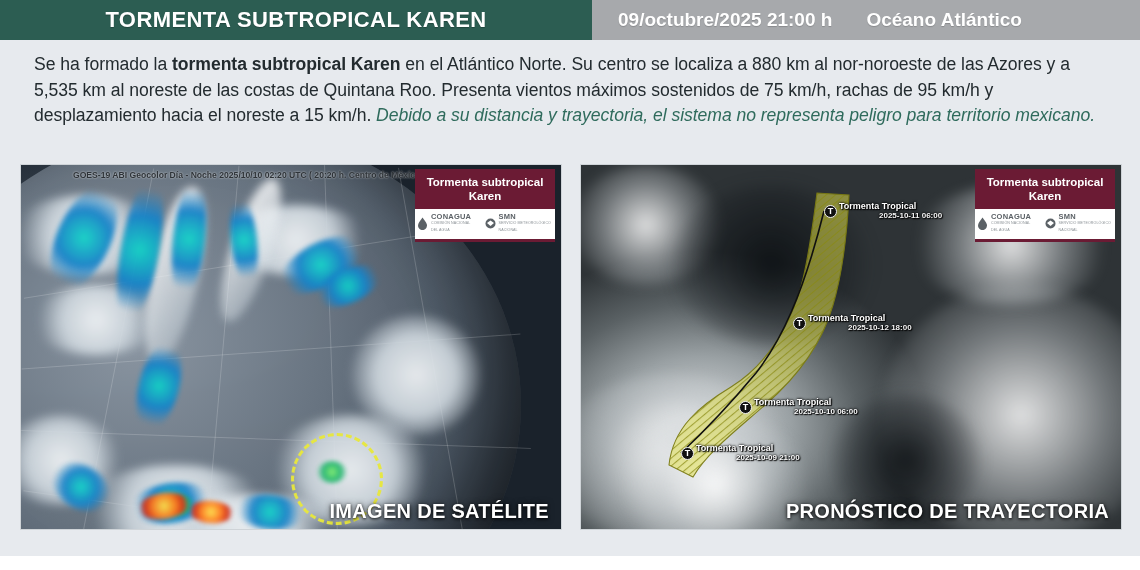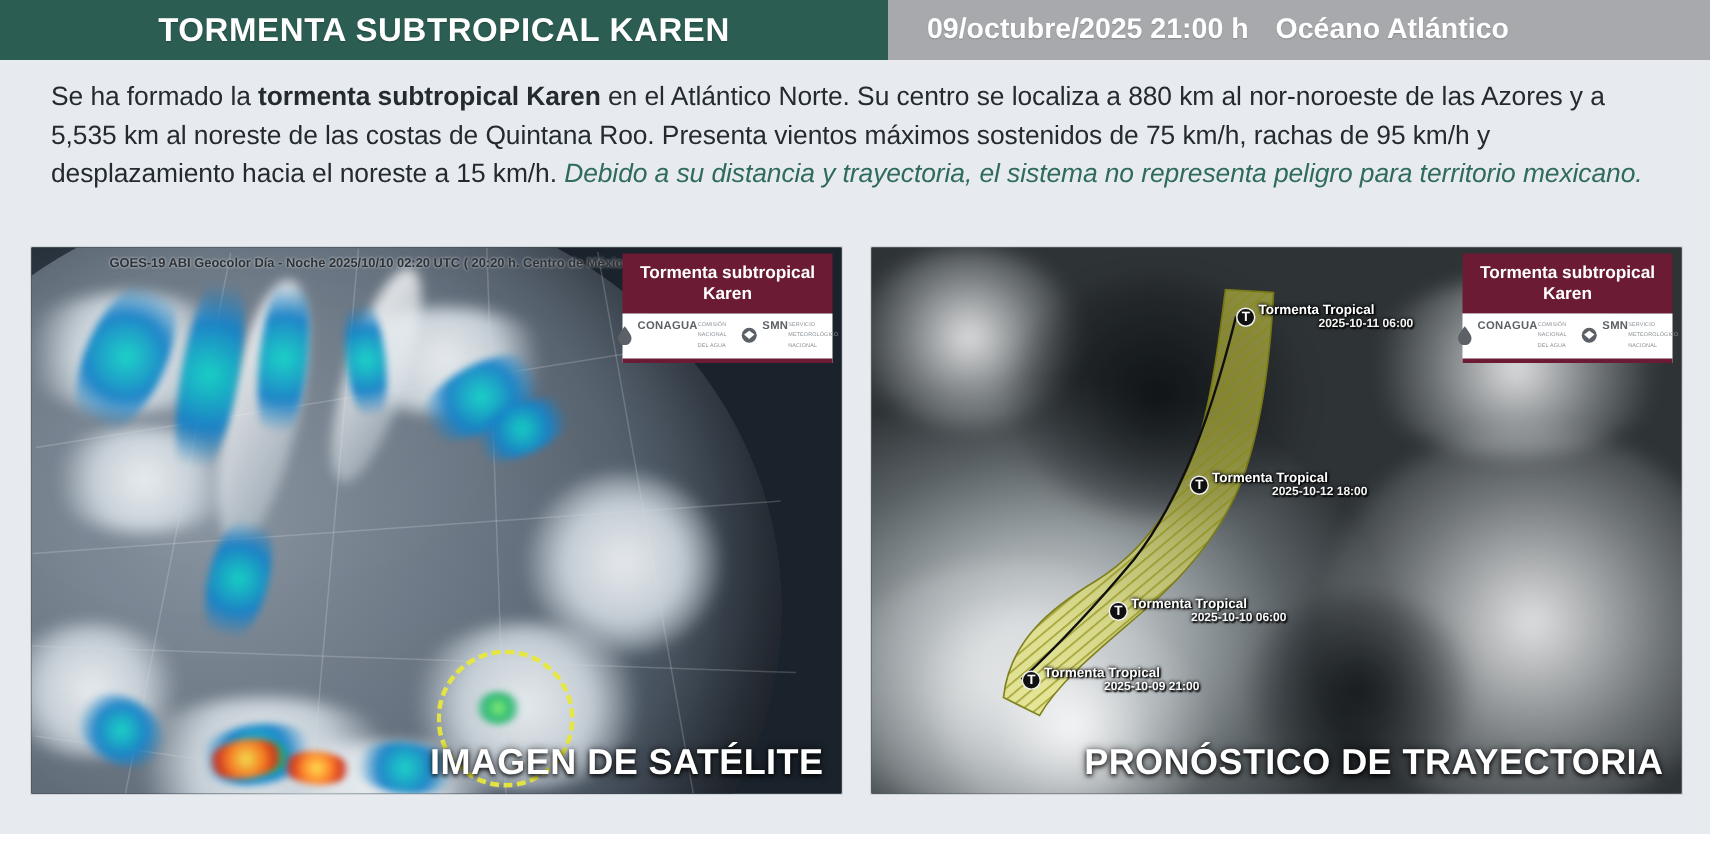--- a/index.html
+++ b/index.html
@@ -16,21 +16,21 @@
   .header-green {
     width: 592px; height: 40px; background: #2c5d52;
     display: flex; align-items: center; justify-content: center;
   }
   .header-title {
     color: #ffffff; font-size: 22px; font-weight: bold; letter-spacing: 0.4px;
     white-space: nowrap; text-shadow: 0 1px 1px rgba(0,0,0,.25);
   }
   .header-gray {
     flex: 1; height: 40px; background: #a7a9ac;
-    display: flex; align-items: center; gap: 18px; padding-left: 26px;
+    display: flex; align-items: center; gap: 34px; padding-left: 26px;
   }
   .header-date, .header-region {
     color: #ffffff; font-size: 19px; font-weight: bold; white-space: nowrap;
     text-shadow: 0 1px 1px rgba(0,0,0,.18);
   }
 
   
   .body-text {
     position: absolute; left: 34px; top: 52px; width: 1078px;
     font-size: 17.6px; line-height: 25.5px; color: #232b2f;
@@ -123,33 +123,33 @@
   .badge-title {
     background: #6b1b34; color: #ffffff; text-align: center;
     font-size: 11.5px; font-weight: bold; line-height: 14px; padding: 6px 4px;
   }
   .badge-logos {
     background: #ffffff; border-bottom: 3px solid #6b1b34;
     display: flex; align-items: center; justify-content: center; gap: 10px; padding: 4px 2px 5px;
   }
   .logo { display: flex; align-items: center; gap: 3px; }
   .logo-mark { width: 11px; height: 13px; flex: none; }
-  .logo-text { display: flex; line-height: 7px; }
+  .logo-text { display: flex; flex-direction: column; line-height: 7px; }
   .logo-name { font-size: 7.5px; font-weight: bold; color: #5b6166; letter-spacing: .2px; }
   .logo-sub { font-size: 3.6px; color: #8a9095; letter-spacing: .1px; }
 
   .sat-stamp {
     position: absolute; left: 52px; top: 5px; z-index: 5;
     color: #2e3338; font-size: 8.6px; font-weight: bold; white-space: nowrap;
     text-shadow: 0 0 2px rgba(255,255,255,.75);
   }
 
   .panel-caption {
     position: absolute; bottom: 6px; z-index: 5; color: #ffffff;
-    font-size: 24px; font-weight: bold; letter-spacing: .3px;
+    font-size: 20px; font-weight: bold; letter-spacing: .3px;
     text-shadow: 0 1px 3px rgba(0,0,0,.85), 0 0 6px rgba(0,0,0,.6);
     margin-left: 30px;
   }
   .cap-left { right: 12px; }
   .cap-right { right: 12px; }
 
   .footer-strip { position: absolute; left: 0; top: 556px; width: 1140px; height: 14px; background: #ffffff; }
 </style>
 </head>
 <body>

